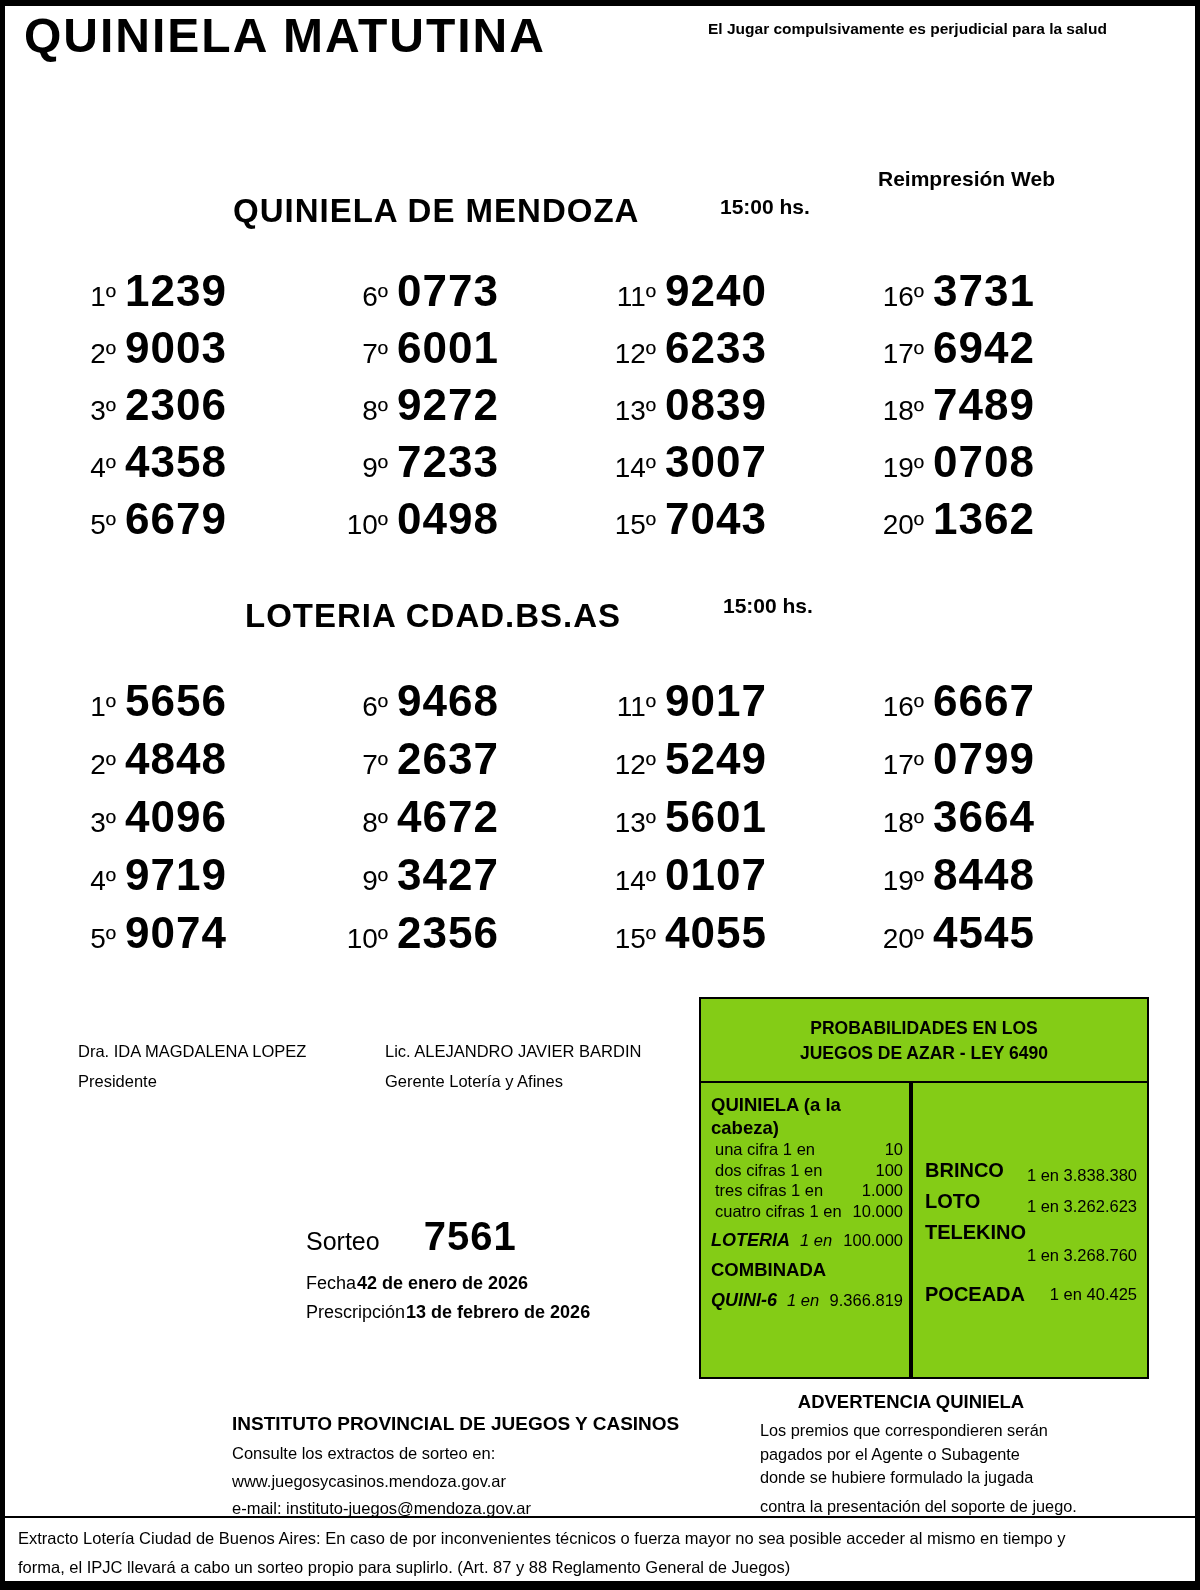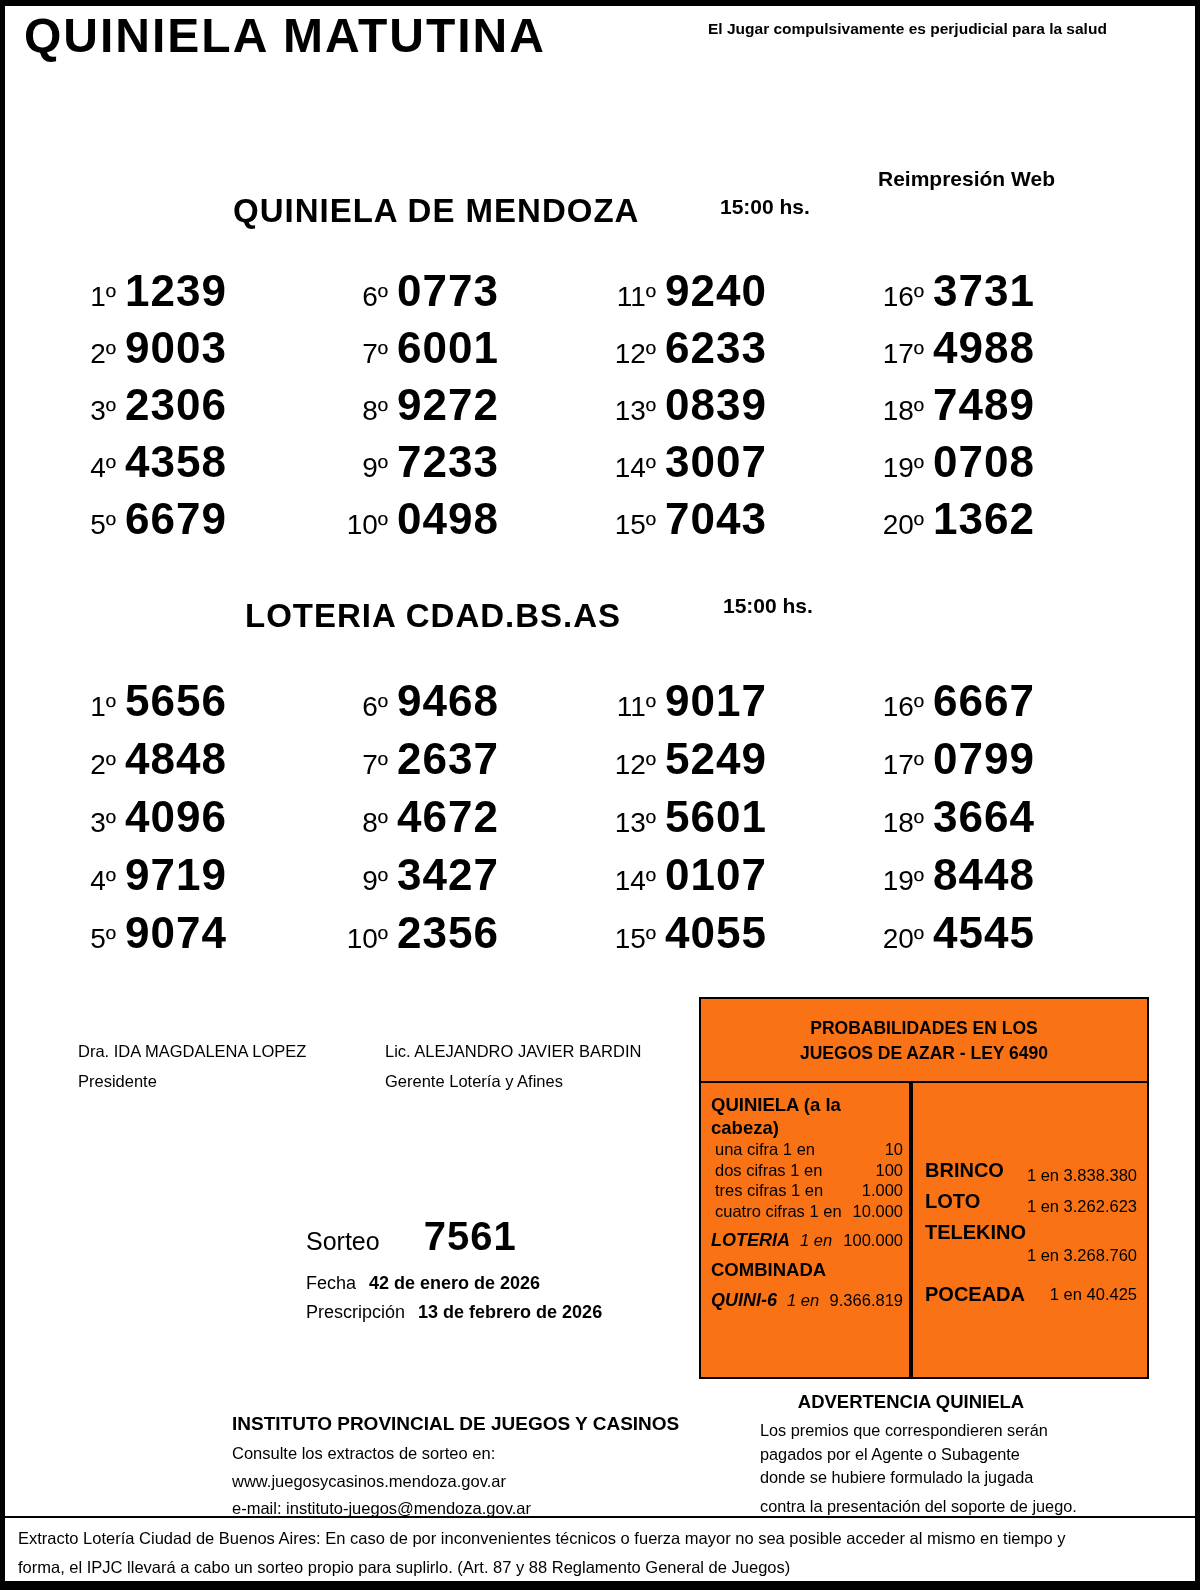--- a/index.html
+++ b/index.html
@@ -27,24 +27,24 @@
   .num { font-size:44px; font-weight:bold; letter-spacing:1px; }
 
   .signatures { left:78px; top:1036px; display:flex; }
   .sig { width:307px; font-size:16.5px; line-height:30px; }
   .sig .name { white-space:nowrap; }
 
   .sorteo-block { left:306px; top:1214px; font-size:18px; }
   .sorteo-head { display:flex; align-items:baseline; margin-bottom:10px; }
   .sorteo-label { font-size:25px; margin-right:44px; }
   .sorteo-number { font-size:40px; font-weight:bold; letter-spacing:1px; }
-  .draw-row { display:flex; gap:13px; line-height:29px; white-space:nowrap; }
+  .draw-row { display:flex; gap:1px; line-height:29px; white-space:nowrap; }
   .draw-row b { font-weight:bold; }
 
-  .prob-box { left:699px; top:997px; width:450px; height:382px; border:2px solid #000; background:#f97316; }
+  .prob-box { left:699px; top:997px; width:450px; height:382px; border:2px solid #000; background:#84cc16; }
   .prob-head { height:84px; border-bottom:2px solid #000; text-align:center; padding-top:17px;
                font-weight:bold; font-size:17.5px; line-height:25px; }
   .prob-body { display:flex; height:294px; }
   .prob-left { width:212px; flex:none; border-right:4px solid #000; padding:10px 6px 0 10px; }
   .prob-right { flex:1; padding:76px 10px 0 12px; }
   .p-head { font-weight:bold; font-size:18.5px; line-height:23px; }
   .p-row { display:flex; justify-content:space-between; font-size:16.5px; line-height:20.5px; white-space:nowrap; }
   .p-row .lbl { padding-left:4px; }
   .p-row.indent .lbl { padding-left:16px; }
   .p-row.strong { margin-top:9px; }
@@ -164,21 +164,21 @@
         <span class="num">7043</span>
       </div>
 
       <div class="cell">
         <span class="pos">16º</span>
         <span class="num">3731</span>
       </div>
 
       <div class="cell">
         <span class="pos">17º</span>
-        <span class="num">4988</span>
+        <span class="num">6942</span>
       </div>
 
       <div class="cell">
         <span class="pos">18º</span>
         <span class="num">7489</span>
       </div>
 
       <div class="cell">
         <span class="pos">19º</span>
         <span class="num">0708</span>

